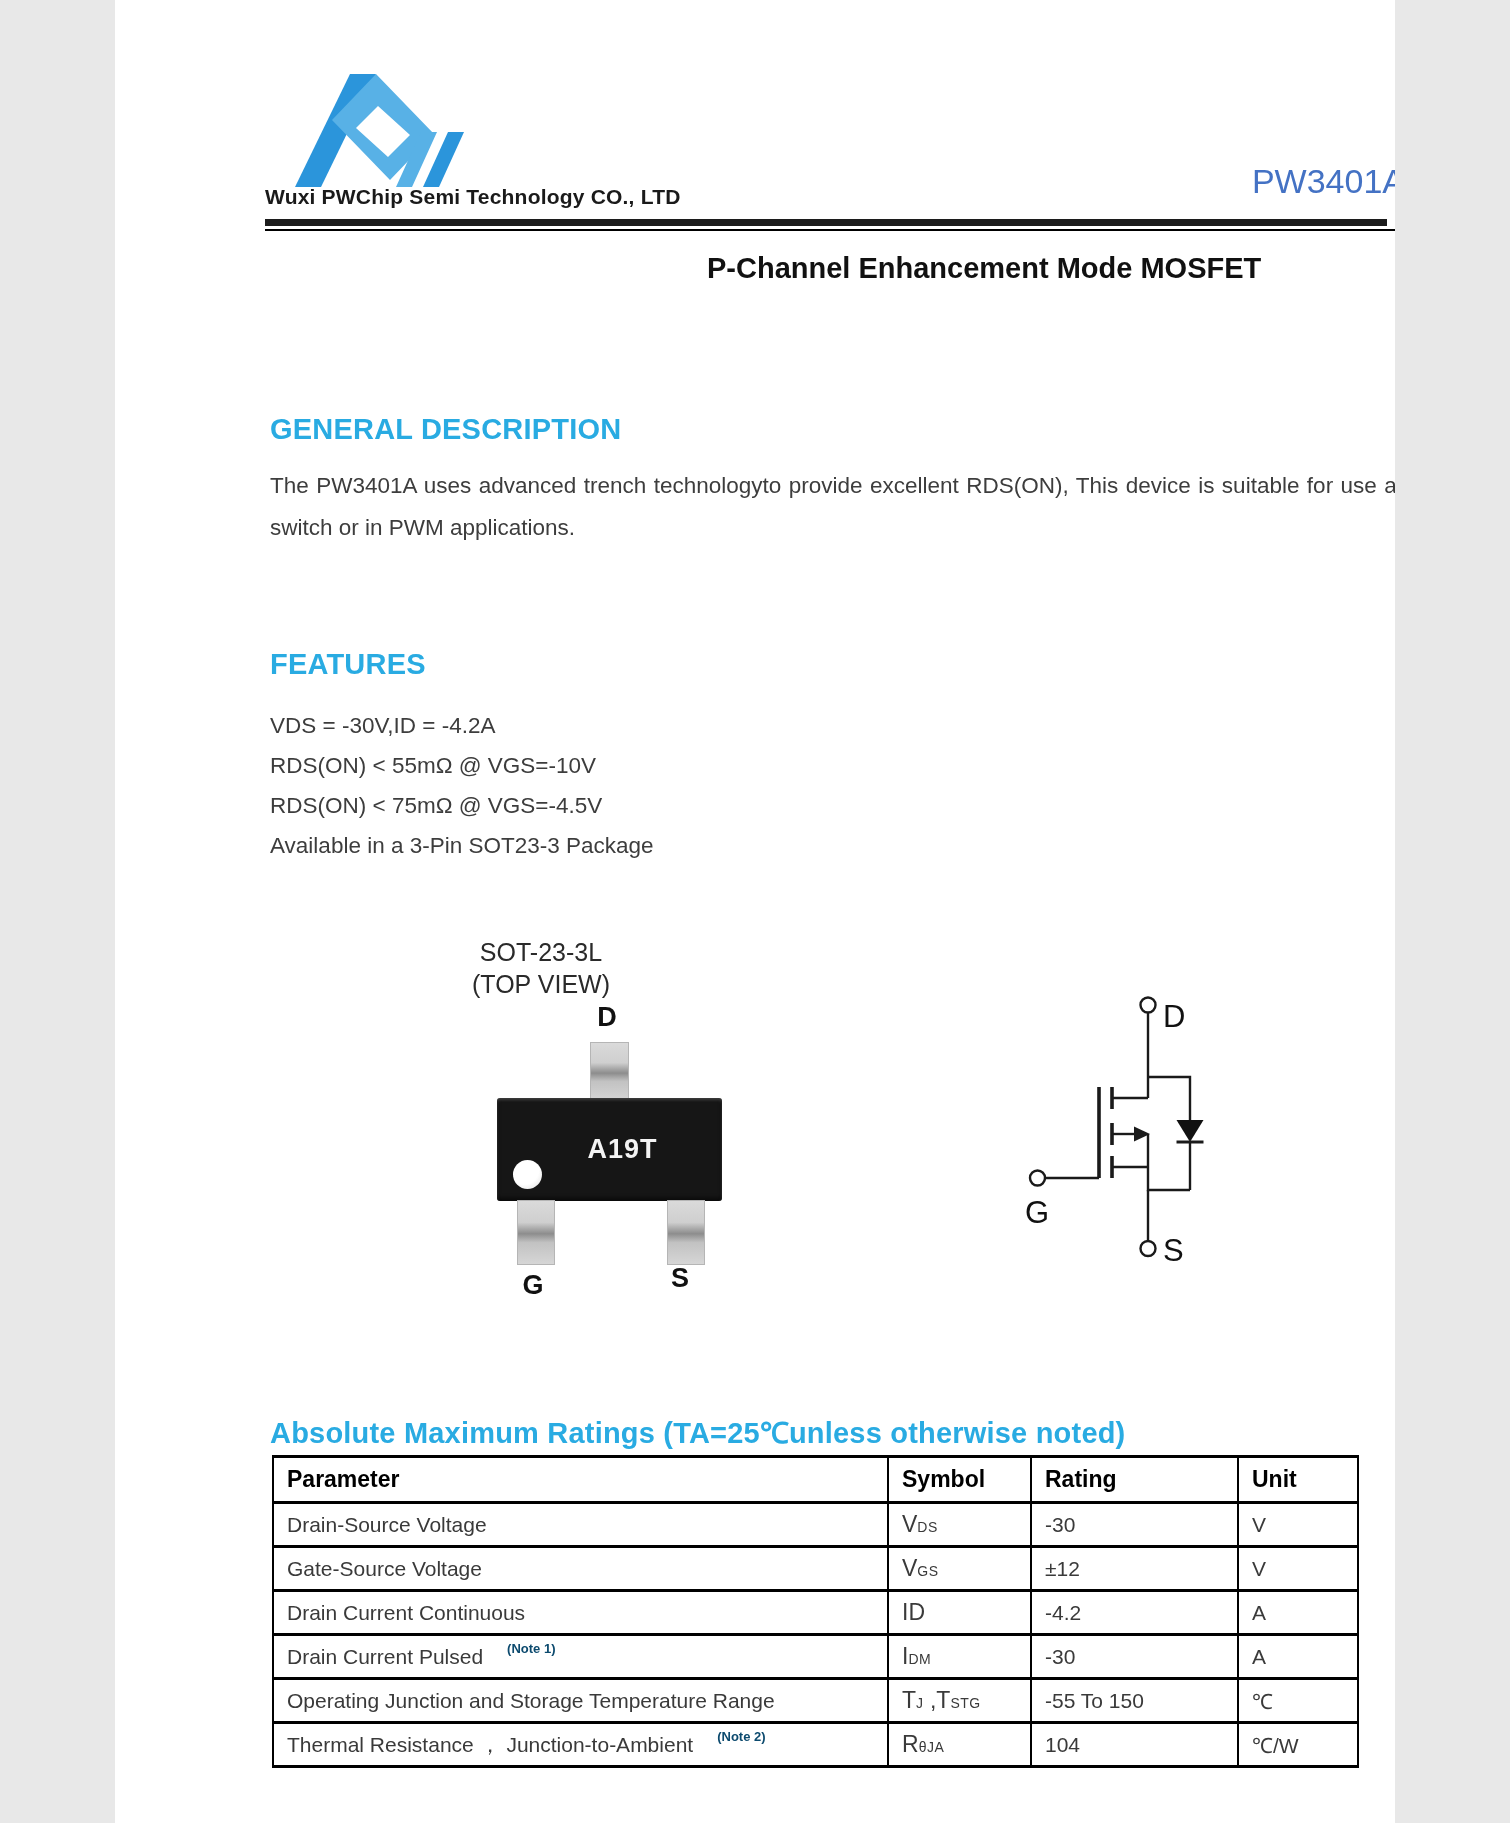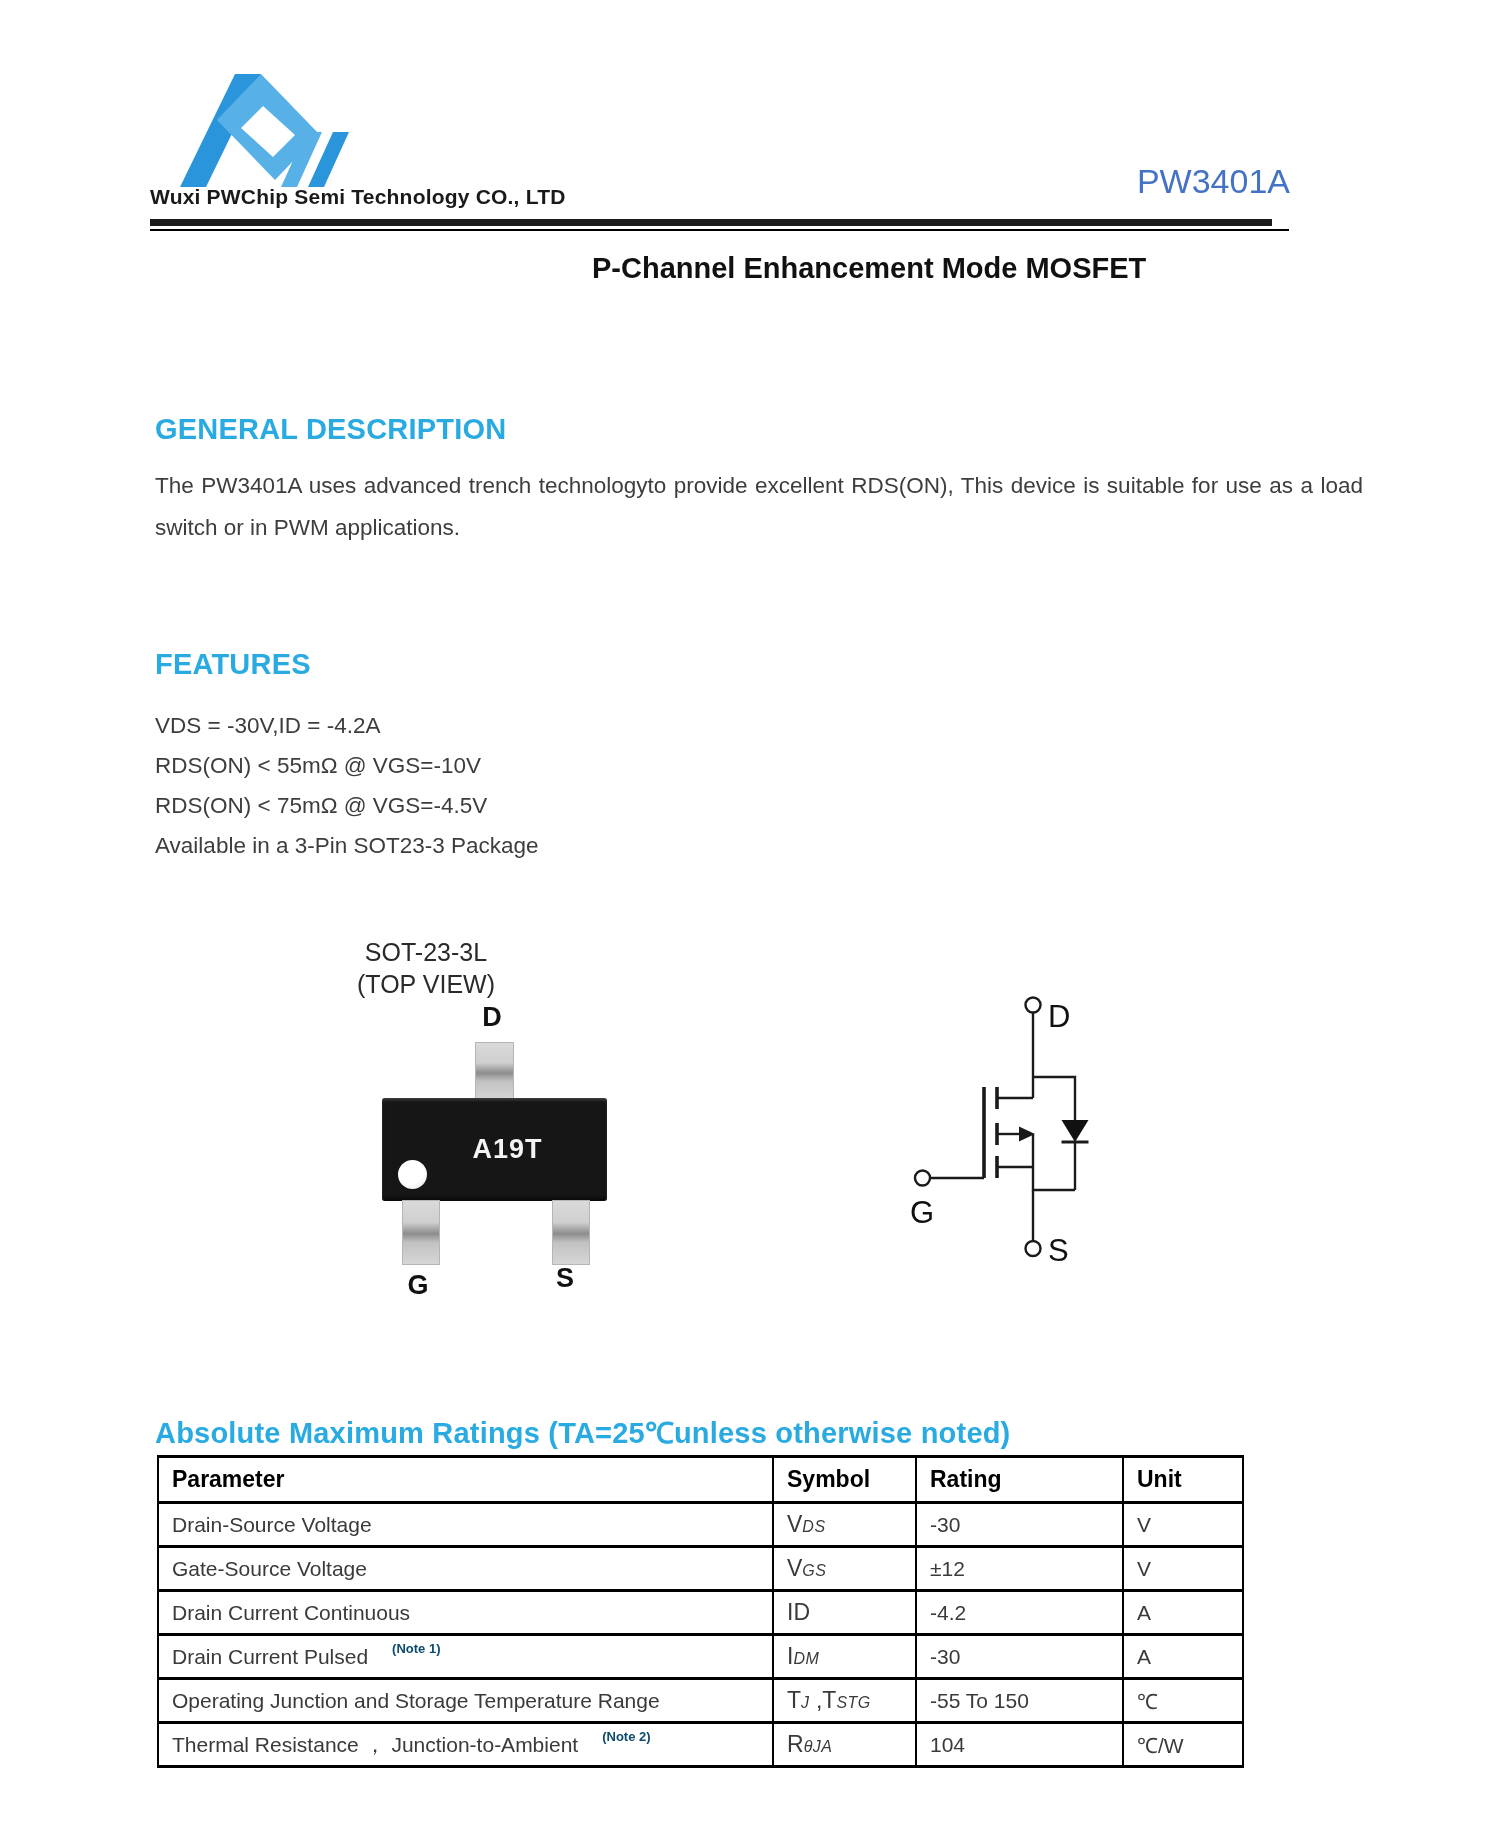--- a/index.html
+++ b/index.html
@@ -1,17 +1,17 @@
 <!DOCTYPE html>
 <html><head>
 <meta charset="utf-8">
 <style>
   html,body { margin:0; padding:0; background:#e8e8e8; }
   #page {
-    position:relative; width:1510px; height:1823px;
+    position:relative; width:1280px; height:1823px;
     background:#ffffff; margin:0 auto; overflow:hidden;
     font-family:"Liberation Sans", sans-serif; color:#222;
   }
   .abs { position:absolute; }
 
   
   .company-name { left:150px; top:185px; font-size:21px; font-weight:bold; color:#1a1a1a; letter-spacing:0.2px; }
   .part-number  { left:990px; top:162px; width:300px; text-align:right; font-size:34px; }
   .rule-thick   { left:150px; top:219px; width:1122px; height:7px; background:#1c1c1c; }
   .rule-thin    { left:150px; top:229px; width:1139px; height:2px; background:#000; }
@@ -53,21 +53,21 @@
   .amr-table { left:157px; top:1455px; border-collapse:collapse; table-layout:fixed; background:#fff; }
   .amr-table th, .amr-table td {
     border-left:2px solid #000; border-right:2px solid #000;
     border-top:3px solid #000; border-bottom:3px solid #000;
     padding:0 0 0 13px; text-align:left; vertical-align:middle;
     overflow:hidden; white-space:nowrap;
   }
   .amr-table th { height:43px; font-size:23px; font-weight:bold; color:#000; }
   .amr-table td { height:41px; font-size:21px; color:#3a3a3a; }
   td.sym { font-size:23px; }
-  td.sym sub { font-size:16px; vertical-align:baseline; letter-spacing:0.5px;font-style:italic; }
+  td.sym sub { font-size:14px; vertical-align:baseline; letter-spacing:0.5px; }
   sup.note { font-size:13px; font-weight:bold; color:#0c4a6e; margin-left:24px; position:relative; top:-3px; }
 
   svg text { font-family:"Liberation Sans", sans-serif; }
 </style>
 </head>
 <body>
 
 <div id="page">
 
   <svg class="abs" style="left:177px; top:68px;" width="172" height="119" viewBox="0 0 172 119">

